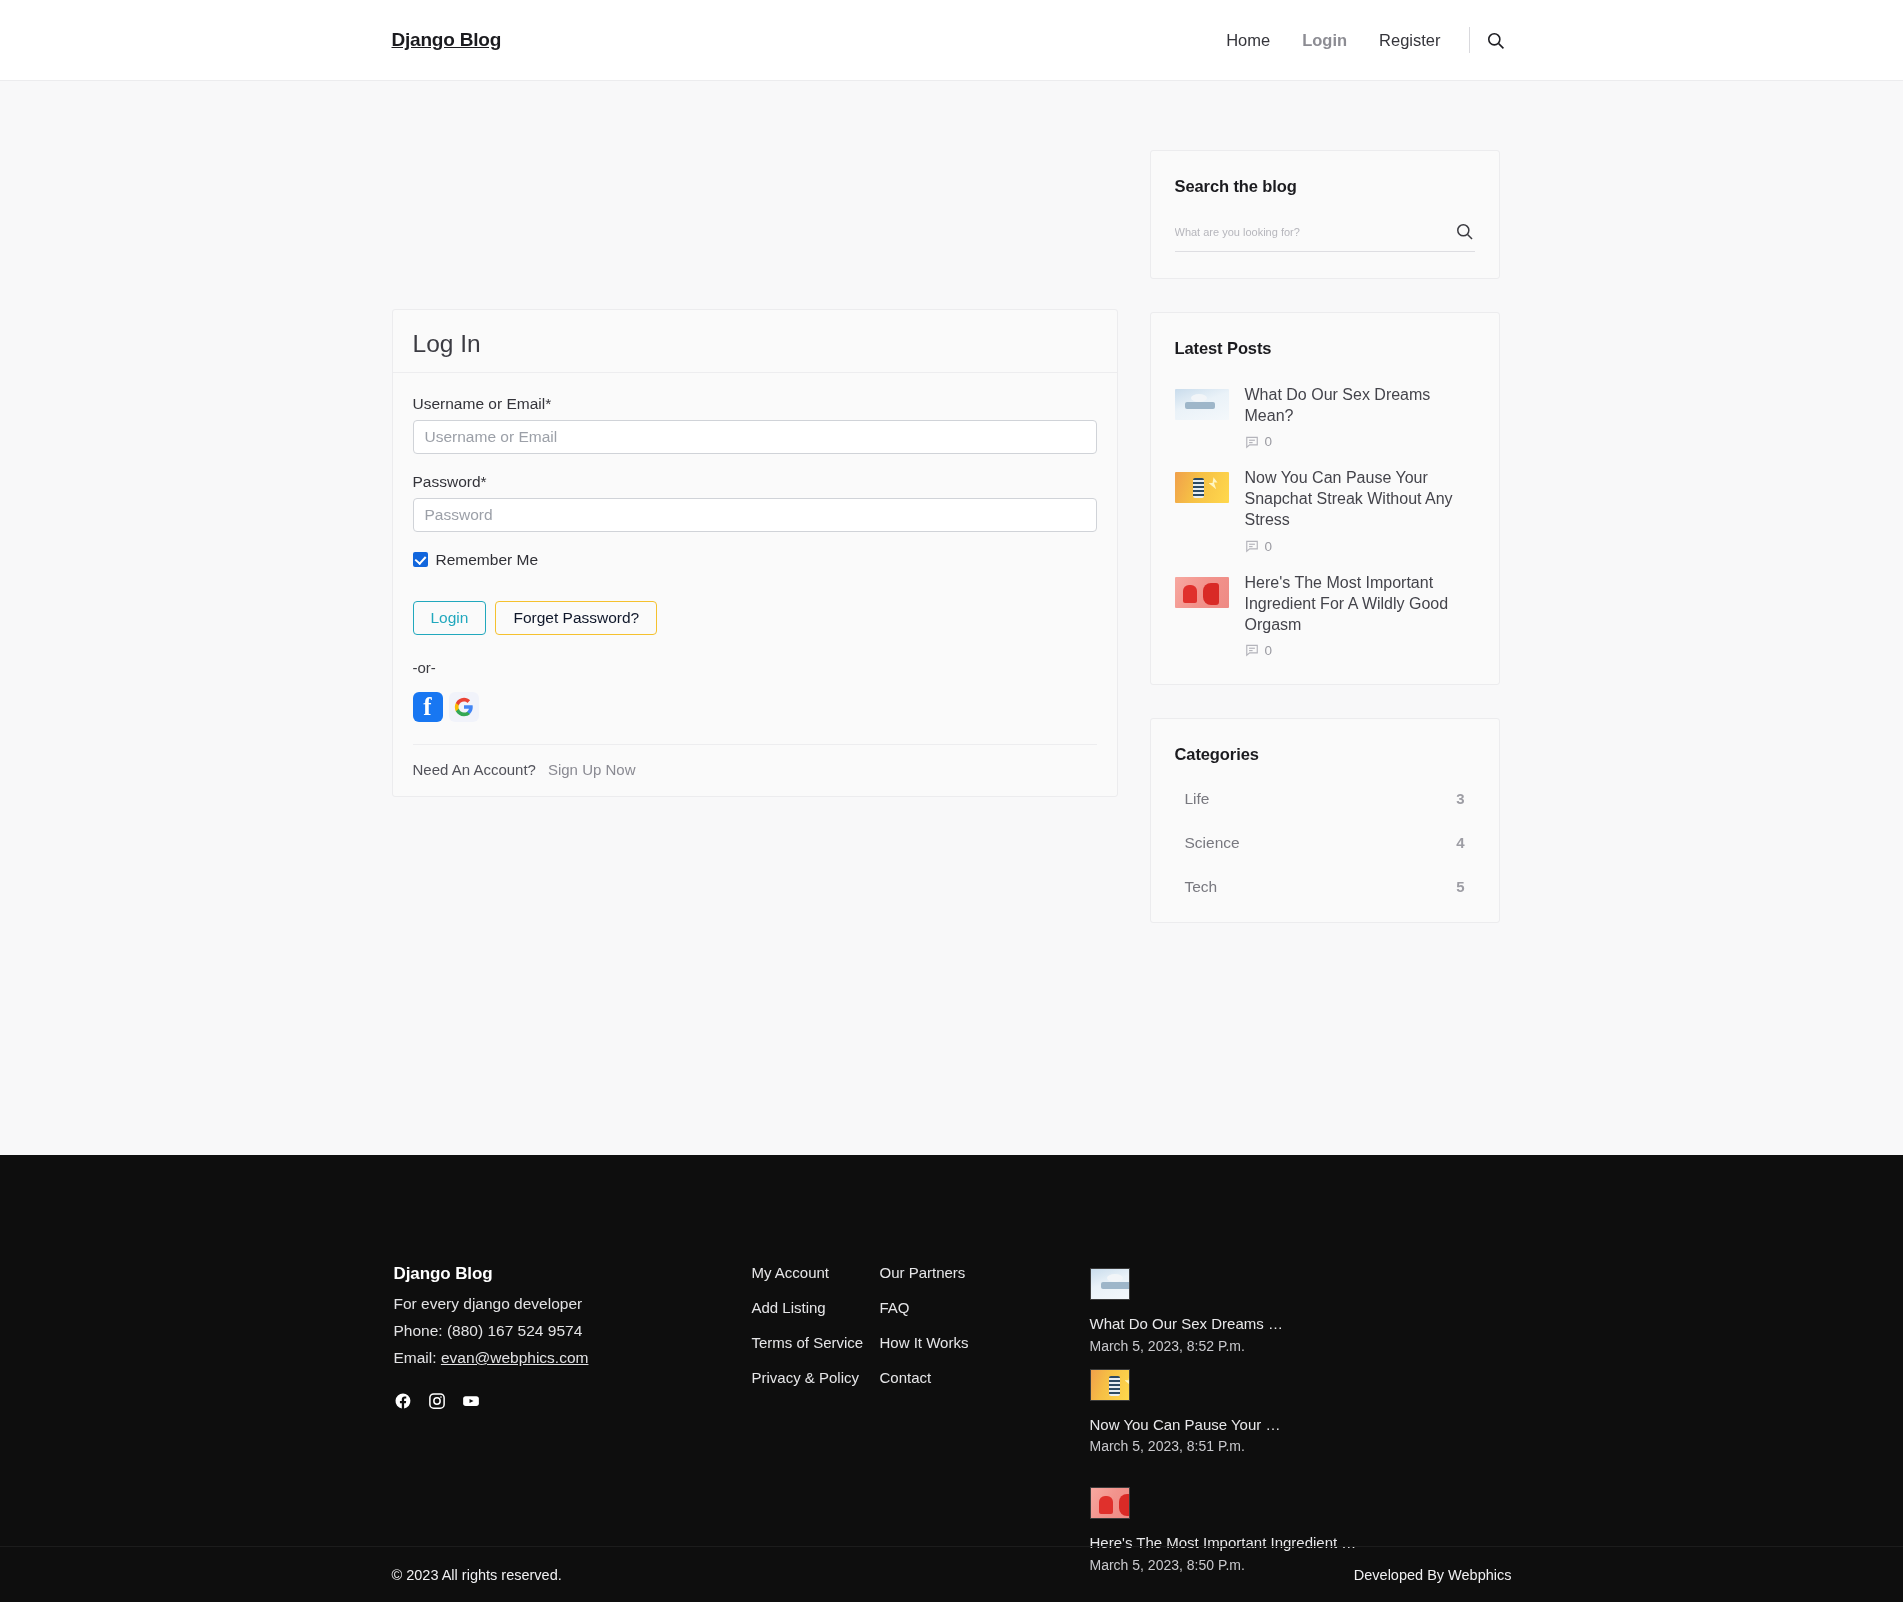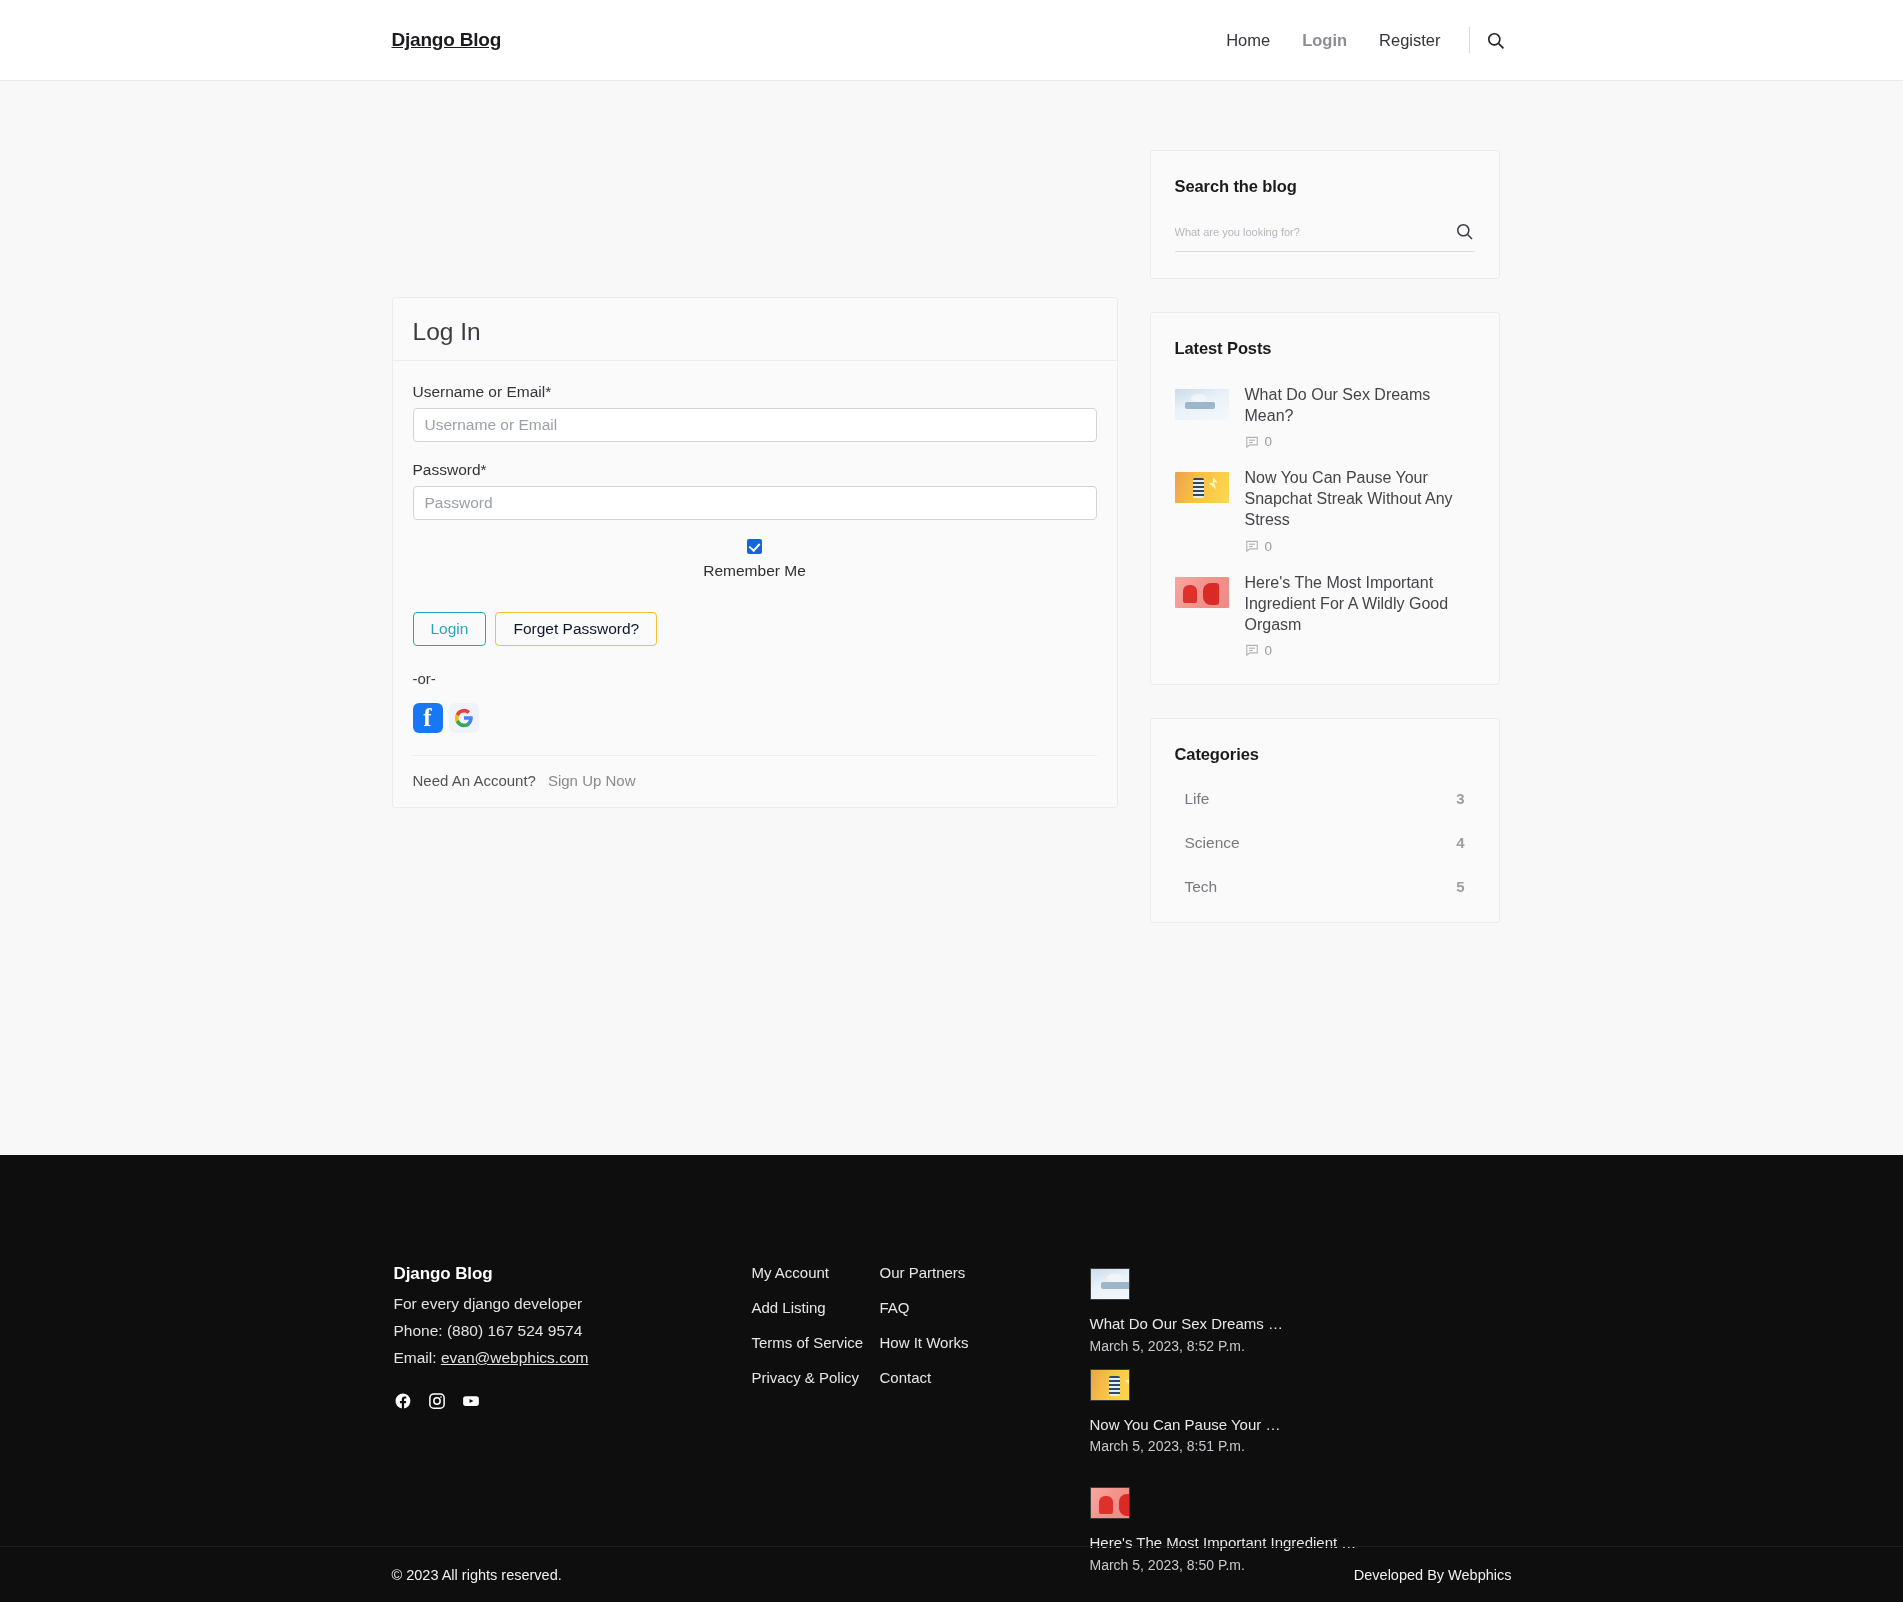--- a/index.html
+++ b/index.html
@@ -102,21 +102,20 @@
     color: #35353b;
     outline: none;
     margin-bottom: 19px;
   }
   .text-input::placeholder { color: #9ca0a8; }
   .remember-row {
     display: flex;
     align-items: center;
     gap: 8px;
     margin-bottom: 32px;
-    flex-direction: column;
   }
   .cb {
     width: 15px; height: 15px;
     background: #1166dd;
     border-radius: 2px;
     position: relative;
     flex: none;
   }
   .cb::after {
     content: "";

